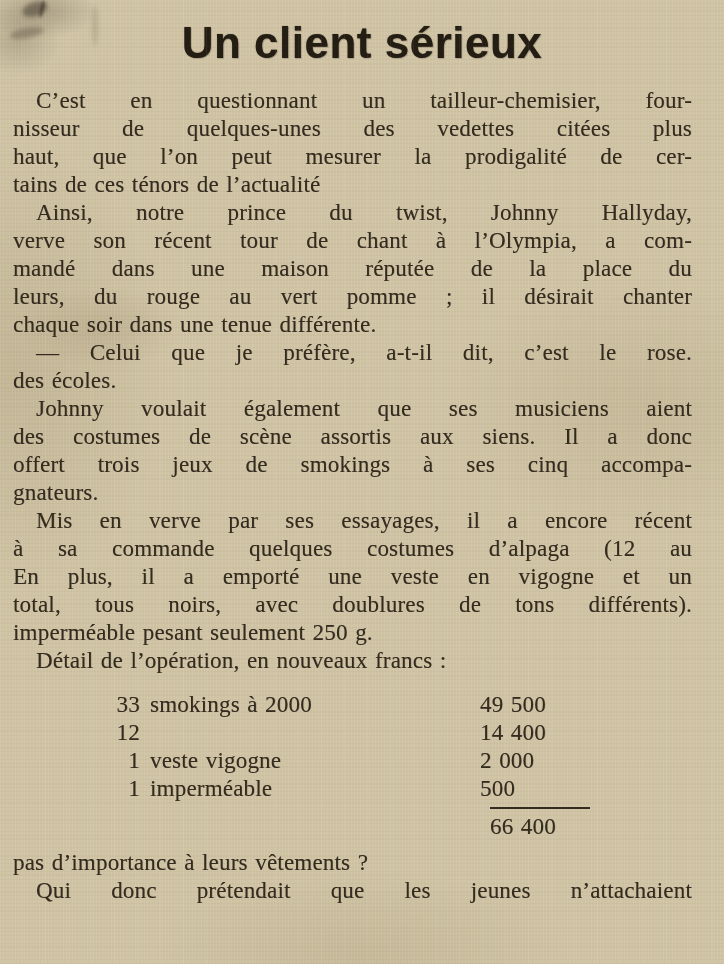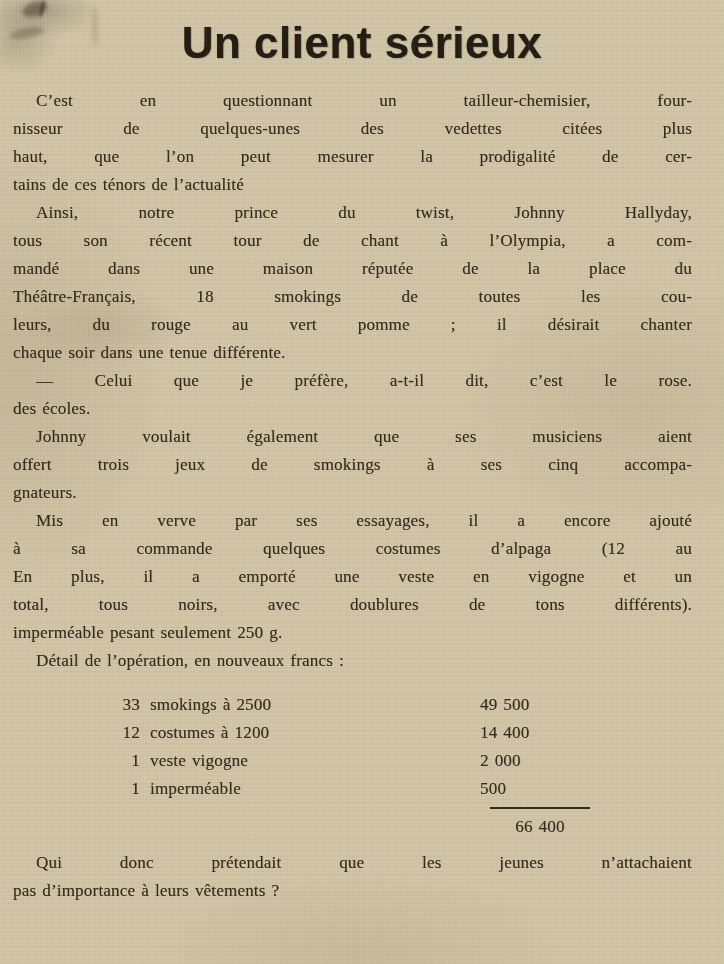--- a/index.html
+++ b/index.html
@@ -31,36 +31,36 @@
   .s4{left:92px;top:6px;width:6px;height:40px;background:rgba(90,76,56,0.18);filter:blur(2px);}
   .title{
     margin:20px 16px 16px 16px;text-align:center;
     font-family:"Liberation Sans","DejaVu Sans",sans-serif;
     font-weight:bold;font-size:44px;line-height:46px;letter-spacing:0.5px;
     color:var(--title-ink,#241d13);
     text-shadow:0 0 1px rgba(36,29,19,0.6), 1px 1px 0 rgba(36,29,19,0.15);
   }
   .content{
     position:relative;padding:0 32px 0 13px;
-    font-size:17px;line-height:28px;letter-spacing:0.2px;word-spacing:1.5px;
+    font-size:23px;line-height:28px;letter-spacing:0.2px;word-spacing:1.5px;
     text-shadow:0.4px 0.4px 0 rgba(52,43,31,0.35);
     margin-top:21px;
   }
   .para{margin:0;}
   .line{text-align:justify;text-align-last:justify;white-space:normal;}
   .line.first{text-indent:23px;}
   .line.last{text-align-last:left;}
   .invoice{margin-top:16px;padding-left:93px;padding-right:102px;}
   .inv-row{display:flex;line-height:28px;}
   .inv-qty{width:34px;text-align:right;flex:0 0 auto;}
   .inv-item{padding-left:10px;flex:0 0 auto;}
   .inv-amount{margin-left:auto;width:110px;flex:0 0 auto;}
   .total-row{display:flex;margin-top:4px;}
   .total-amount{
-    margin-left:auto;width:100px;text-align:center;
+    margin-left:auto;width:100px;text-align:left;
     border-top:2px solid var(--ink,#342b1f);padding-top:4px;line-height:28px;
   }
   .closing{margin-top:8px;}
 </style>
 </head>
 <body>
 
 <div class="page" style="--paper: #cfc3a4; --ink: #342b1f; --title-ink: #241d13;">
   <div class="texture"></div>
   <div class="smudge s1"></div>
@@ -73,73 +73,72 @@
   <div class="content">
     <div id="paragraphs">
         <div class="para">
           <div class="line first">C’est en questionnant un tailleur-chemisier, four-</div>
           <div class="line">nisseur de quelques-unes des vedettes citées plus</div>
           <div class="line">haut, que l’on peut mesurer la prodigalité de cer-</div>
           <div class="line last">tains de ces ténors de l’actualité</div>
         </div>
         <div class="para">
           <div class="line first">Ainsi, notre prince du twist, Johnny Hallyday,</div>
-          <div class="line">tous son récent tour de chant à l’Olympia, a com-</div>
+          <div class="line">verve son récent tour de chant à l’Olympia, a com-</div>
           <div class="line">mandé dans une maison réputée de la place du</div>
-          <div class="line">Théâtre-Français, 18 smokings de toutes les cou-</div>
           <div class="line">leurs, du rouge au vert pomme ; il désirait chanter</div>
           <div class="line last">chaque soir dans une tenue différente.</div>
         </div>
         <div class="para">
           <div class="line first">— Celui que je préfère, a-t-il dit, c’est le rose.</div>
           <div class="line last">des écoles.</div>
         </div>
         <div class="para">
           <div class="line first">Johnny voulait également que ses musiciens aient</div>
+          <div class="line">des costumes de scène assortis aux siens. Il a donc</div>
           <div class="line">offert trois jeux de smokings à ses cinq accompa-</div>
           <div class="line last">gnateurs.</div>
         </div>
         <div class="para">
-          <div class="line first">Mis en verve par ses essayages, il a encore ajouté</div>
+          <div class="line first">Mis en verve par ses essayages, il a encore récent</div>
           <div class="line">à sa commande quelques costumes d’alpaga (12 au</div>
           <div class="line">En plus, il a emporté une veste en vigogne et un</div>
           <div class="line">total, tous noirs, avec doublures de tons différents).</div>
           <div class="line last">imperméable pesant seulement 250 g.</div>
         </div>
         <div class="para">
           <div class="line first last">Détail de l’opération, en nouveaux francs :</div>
         </div>
       </div>
 
     <div class="invoice">
       <div id="invoice-rows">
           <div class="inv-row">
             <span class="inv-qty">33</span>
-            <span class="inv-item">smokings à 2500</span>
+            <span class="inv-item">smokings à 2000</span>
             <span class="inv-amount">49 500</span>
           </div>
           <div class="inv-row">
             <span class="inv-qty">12</span>
-            <span class="inv-item">costumes à 1200</span>
             <span class="inv-amount">14 400</span>
           </div>
           <div class="inv-row">
             <span class="inv-qty">1</span>
             <span class="inv-item">veste vigogne</span>
             <span class="inv-amount">2 000</span>
           </div>
           <div class="inv-row">
             <span class="inv-qty">1</span>
             <span class="inv-item">imperméable</span>
             <span class="inv-amount">500</span>
           </div>
         </div>
       <div class="total-row">
         <div class="total-amount">66 400</div>
       </div>
     </div>
 
     <div id="closing" class="para closing">
+        <div class="line last">pas d’importance à leurs vêtements ?</div>
         <div class="line first">Qui donc prétendait que les jeunes n’attachaient</div>
-        <div class="line last">pas d’importance à leurs vêtements ?</div>
       </div>
   </div>
 </div>
 
 </body></html>

